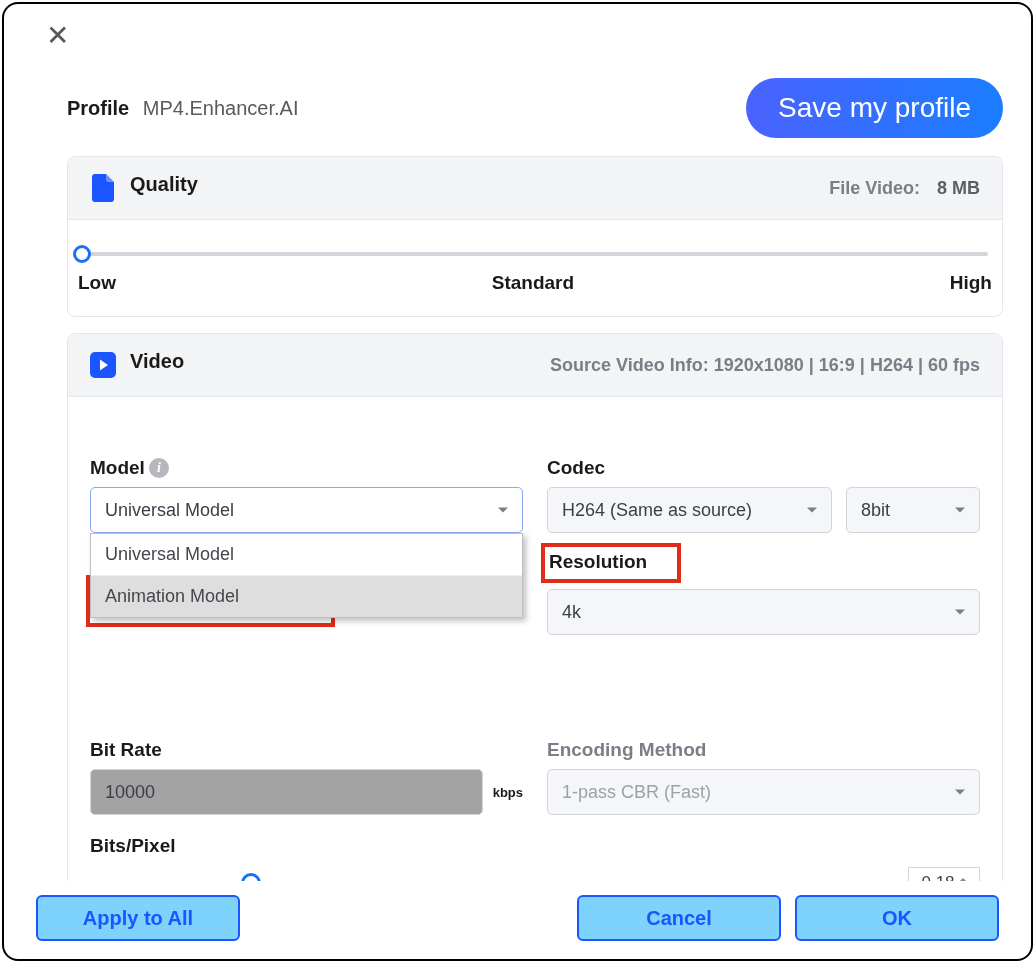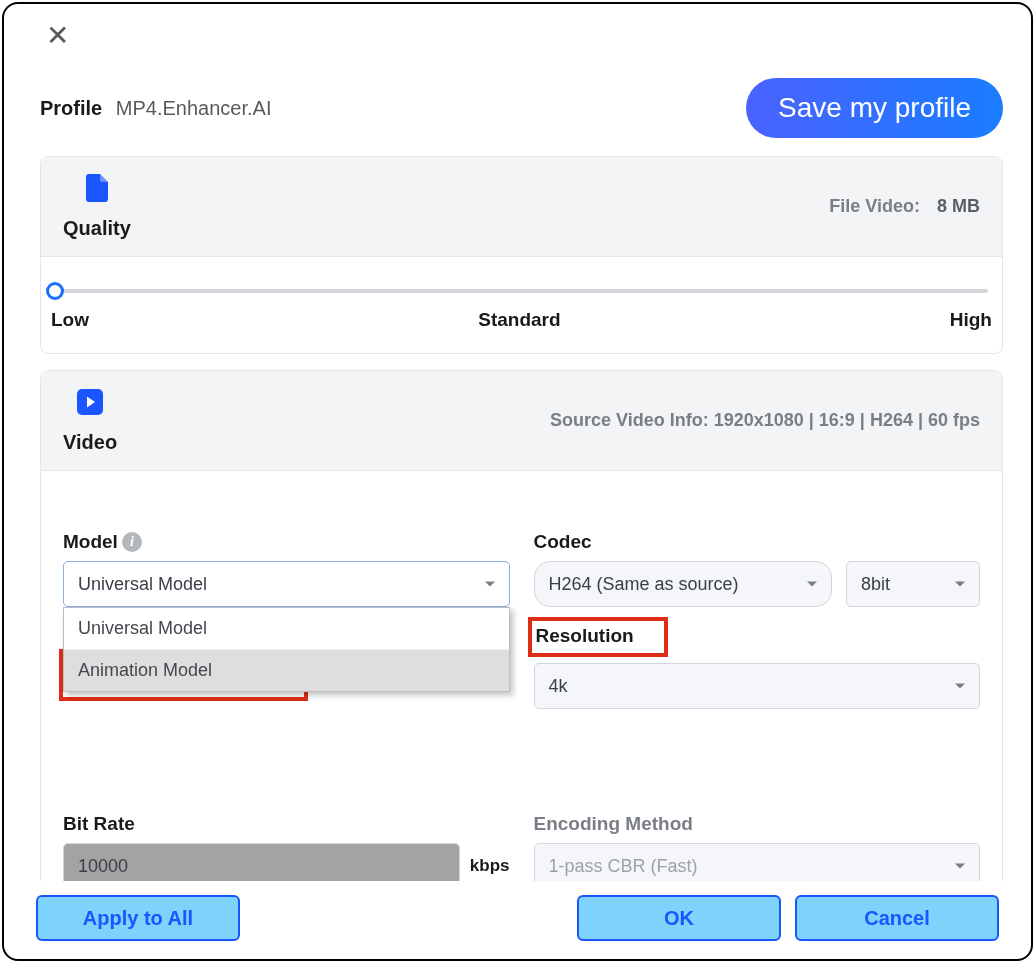--- a/index.html
+++ b/index.html
@@ -37,20 +37,21 @@
   color: #585858;
   cursor: pointer;
   padding: 0 6px;
   line-height: 1;
 }
 .content-scroll {
   flex: 1;
   overflow-y: auto;
   padding: 0 18px 0 36px;
   margin-right: 10px;
+  margin-left: 27px;
 }
 
 .content-scroll::-webkit-scrollbar { width: 10px; }
 .content-scroll::-webkit-scrollbar-track { background: transparent; }
 .content-scroll::-webkit-scrollbar-thumb {
   background: #a6a6a6;
   border-radius: 5px;
 }
 .profile-row {
   display: flex;
@@ -83,23 +84,21 @@
   display: flex;
   align-items: center;
   justify-content: space-between;
   padding: 16px 22px;
   background: #f2f4f6;
   border-bottom: 1px solid #e3e6ea;
   border-radius: 8px 8px 0 0;
 }
 .section-title-wrap {
   display: flex;
-  align-items: center;
   gap: 14px;
-  flex-direction: column;
 }
 .section-icon {
   width: 26px;
   height: 30px;
   display: inline-flex;
   align-items: center;
   justify-content: center;
 }
 .section-title {
   font-size: 20px;
@@ -194,29 +193,29 @@
   position: absolute;
   right: 14px;
   top: 50%;
   transform: translateY(-50%);
   width: 0; height: 0;
   border-left: 5px solid transparent;
   border-right: 5px solid transparent;
   border-top: 5px solid #7a7f87;
 }
 .codec-row { display: flex; gap: 14px; }
-.codec-main { flex: 1; border-radius: 16px; }
+.codec-main { flex: 1; }
 .codec-bit { width: 134px; }
 .text-input {
   background: #a3a3a3;
   cursor: text;
 }
 .bitrate-row { display: flex; align-items: center; gap: 10px; }
 .bitrate-row .text-input { flex: 1; }
-.unit { font-size: 17px; font-weight: 700; color: #1a1a1a; }
+.unit { font-size: 13px; font-weight: 700; color: #1a1a1a; }
 .dropdown-popup {
   position: absolute;
   top: 76px;
   left: 0;
   width: 100%;
   background: #fff;
   border: 1px solid #bcbfc3;
   box-shadow: 3px 3px 6px rgba(0,0,0,0.25);
   z-index: 10;
 }
@@ -434,26 +433,42 @@
           <div class="half-row" style="margin-top:86px;">
             <div class="field-label muted">Encoding Method</div>
             <div class="select disabled">
               <span>1-pass CBR (Fast)</span>
               <span class="caret"></span>
             </div>
           </div>
 
         </div>
 
+        <div style="margin-top:20px;">
+          <div class="field-label">Bits/Pixel</div>
+          <div class="bits-pixel-row">
+            <div class="bp-track">
+              <div class="bp-fill"></div>
+              <div class="bp-thumb"></div>
+            </div>
+            <div class="bp-value-box">
+              <span>0.18</span>
+              <span class="spinner-arrows">
+                <span class="spin-up"></span>
+                <span class="spin-down"></span>
+              </span>
+            </div>
+          </div>
+        </div>
 
       </div>
     </div>
 
   </div>
 
   <div class="dialog-footer">
     <button class="btn btn-primary-outline btn-apply">Apply to All</button>
     <div class="footer-spacer"></div>
+    <button class="btn btn-primary-outline">Cancel</button>
     <button class="btn btn-primary-outline">OK</button>
-    <button class="btn btn-primary-outline">Cancel</button>
   </div>
 
 </div>
 
 </body></html>

